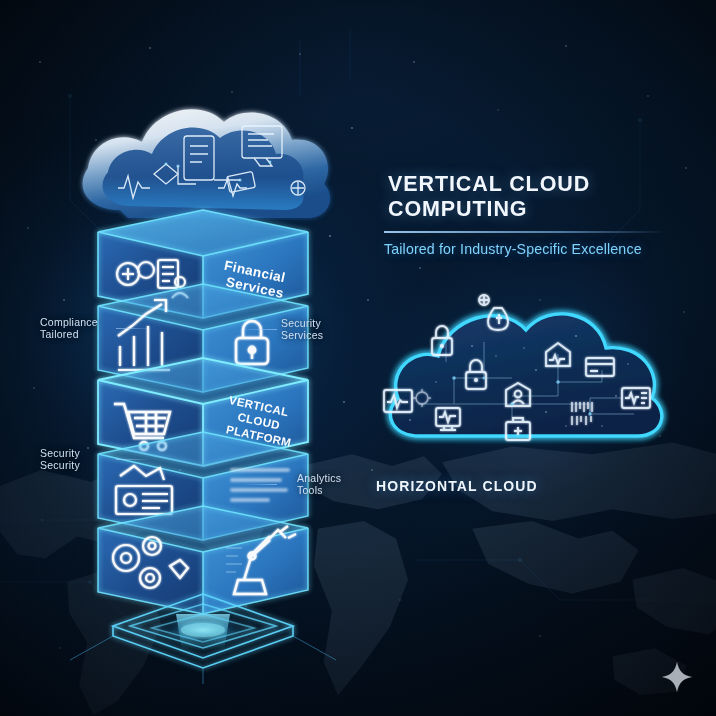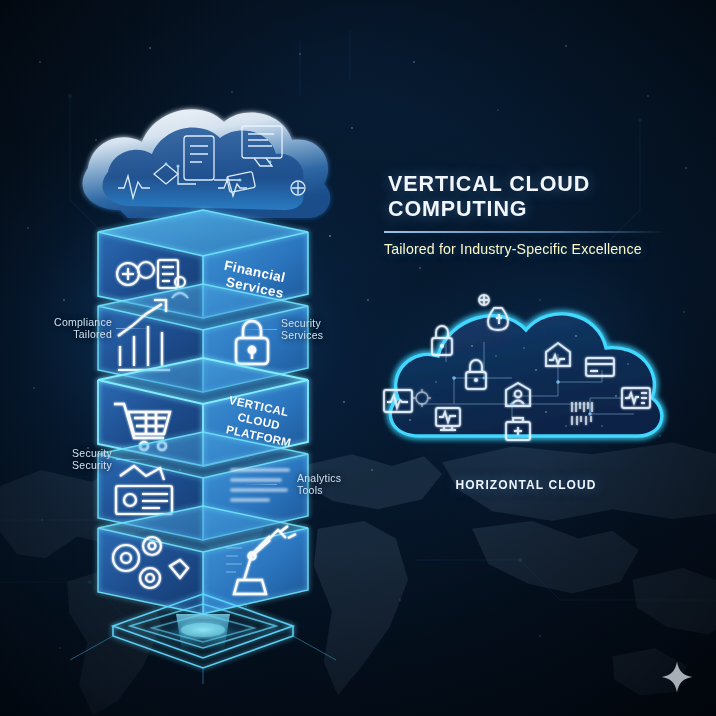--- a/index.html
+++ b/index.html
@@ -31,37 +31,37 @@
   .face-lbl{
     font-family:"Liberation Sans", sans-serif;
     fill:#ffffff;font-weight:700;letter-spacing:.4px;
     paint-order:stroke;
   }
 
   
   .callout{position:absolute;color:#cfe0f2;font-size:10.5px;line-height:12.4px;
     text-shadow:0 0 6px rgba(0,0,0,.85);letter-spacing:.25px;font-weight:400;}
   .callout.r{text-align:left;}
-  .callout.l{text-align:right;}
+  .callout.l{}
   .lead{position:absolute;height:1px;background:linear-gradient(90deg,rgba(150,200,245,.08),rgba(160,205,250,.65));}
 
   
   .headline{position:absolute;left:384px;top:168px;width:300px;}
   .headline h1{margin:4px;font-size:21.5px;font-weight:700;color:#f2f7fd;
     letter-spacing:.9px;line-height:25px;text-shadow:0 0 14px rgba(120,180,240,.45);}
   .rule{height:1.6px;margin:9px 0 8px 0;width:282px;
     background:linear-gradient(90deg,rgba(160,205,245,.95) 0%,rgba(120,175,225,.65) 62%,rgba(90,140,190,0) 100%);}
-  .headline h2{margin:0;font-size:14.2px;font-weight:400;color:#fef9c3;
+  .headline h2{margin:0;font-size:14.2px;font-weight:400;color:#7dd3fc;
     letter-spacing:.15px;text-shadow:0 0 9px rgba(40,90,150,.7);}
 
   
   .hcloud{position:absolute;left:376px;top:286px;width:300px;height:180px;}
   .hcloud svg{position:absolute;inset:0;width:100%;height:100%;overflow:visible;}
-  .hcloud-cap{position:absolute;left:376px;top:478px;width:300px;text-align:center;
-    color:#eef5fc;font-size:12px;font-weight:700;letter-spacing:1.1px;
+  .hcloud-cap{position:absolute;left:376px;top:478px;width:300px;text-align:left;
+    color:#eef5fc;font-size:14px;font-weight:700;letter-spacing:1.1px;
     text-shadow:0 0 12px rgba(80,150,220,.55);}
 
   .sparkle{position:absolute;right:22px;bottom:22px;width:34px;height:34px;opacity:.78;}
 </style>
 </head>
 <body>
 
 <div id="stage">
 
   <div class="bg-base"></div>

